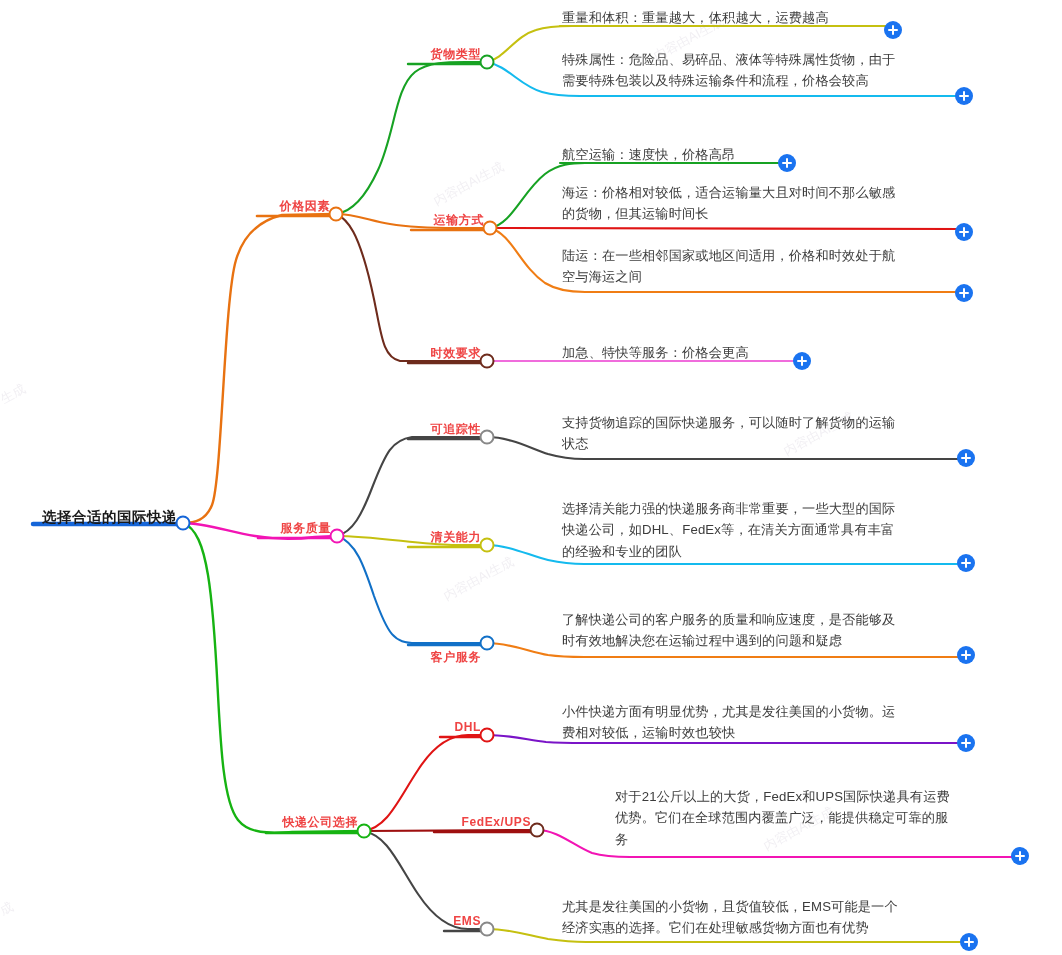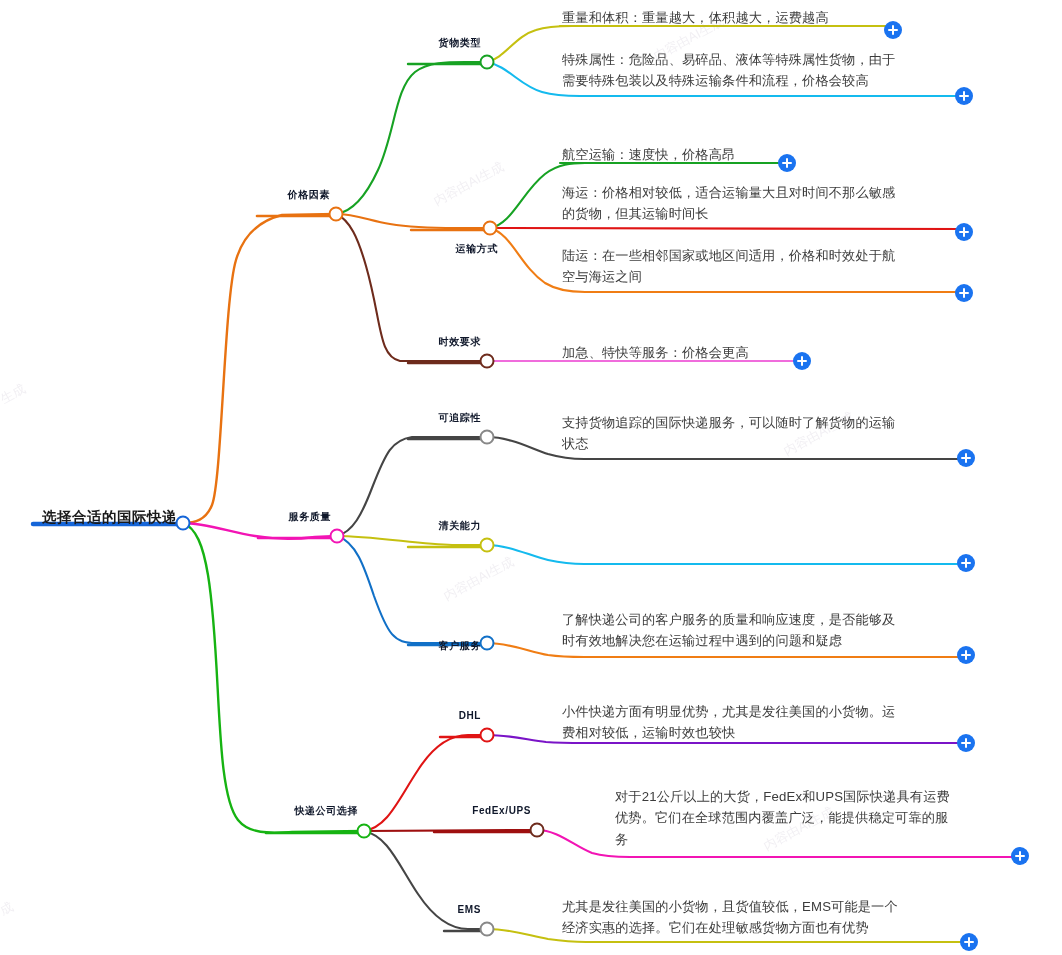--- a/index.html
+++ b/index.html
@@ -46,28 +46,28 @@
     font-weight: bold;
     color: #1a1a1a;
     letter-spacing: 0.5px;
     line-height: 1.1;
     white-space: nowrap;
     padding-bottom: 2px;
   }
   
   .branch-label {
     position: absolute;
-    font-size: 10px;
+    font-size: 12px;
     font-weight: bold;
-    color: #0f172a;
+    color: #ef4444;
     white-space: nowrap;
     letter-spacing: 0.6px;
     line-height: 1.1;
     transform: translate(-100%, -100%);
-    padding: 0 6px 16px 0;
+    padding: 0 6px 3px 0;
   }
   
   .leaf-text {
     position: absolute;
     font-size: 13.2px;
     color: #3c3c3c;
     line-height: 1.62;
     letter-spacing: 0.15px;
     white-space: pre-line;
   }
@@ -209,21 +209,21 @@
 
   <div class="branch-label" style="left:337px; top:538px;">服务质量</div>
   <div class="dot" style="left:337px; top:536px; border-color:#f214b4;"></div>
 
   <div class="branch-label" style="left:364px; top:833px;font-family:Liberation Mono, monospace;">快递公司选择</div>
   <div class="dot" style="left:364px; top:831px; border-color:#16b312;"></div>
 
   <div class="branch-label" style="left:487px; top:64px;">货物类型</div>
   <div class="dot" style="left:487px; top:62px; border-color:#17a223;"></div>
 
-  <div class="branch-label" style="left:504px; top:230px;margin-top:40px;">运输方式</div>
+  <div class="branch-label" style="left:490px; top:230px;">运输方式</div>
   <div class="dot" style="left:490px; top:228px; border-color:#e87211;"></div>
 
   <div class="branch-label" style="left:487px; top:363px;">时效要求</div>
   <div class="dot" style="left:487px; top:361px; border-color:#6e2b1c;"></div>
 
   <div class="branch-label" style="left:487px; top:439px;">可追踪性</div>
   <div class="dot" style="left:487px; top:437px; border-color:#888888;"></div>
 
   <div class="branch-label" style="left:487px; top:547px;">清关能力</div>
   <div class="dot" style="left:487px; top:545px; border-color:#c5c010;"></div>
@@ -247,20 +247,23 @@
   <div class="leaf-text" style="left:562px; top:182px; width:410px;">海运：价格相对较低，适合运输量大且对时间不那么敏感
 的货物，但其运输时间长</div>
   <div class="leaf-text" style="left:562px; top:144px; width:300px;">航空运输：速度快，价格高昂</div>
   <div class="leaf-text" style="left:562px; top:245px; width:410px;">陆运：在一些相邻国家或地区间适用，价格和时效处于航
 空与海运之间</div>
 
   <div class="leaf-text" style="left:562px; top:342px; width:320px;">加急、特快等服务：价格会更高</div>
 
   <div class="leaf-text" style="left:562px; top:412px; width:410px;">支持货物追踪的国际快递服务，可以随时了解货物的运输
 状态</div>
+  <div class="leaf-text" style="left:562px; top:498px; width:410px;">选择清关能力强的快递服务商非常重要，一些大型的国际
+快递公司，如DHL、FedEx等，在清关方面通常具有丰富
+的经验和专业的团队</div>
   <div class="leaf-text" style="left:562px; top:610px; width:410px;font-family:Liberation Mono, monospace;">了解快递公司的客户服务的质量和响应速度，是否能够及
 时有效地解决您在运输过程中遇到的问题和疑虑</div>
 
   <div class="leaf-text" style="left:562px; top:702px; width:410px;font-family:Liberation Mono, monospace;">小件快递方面有明显优势，尤其是发往美国的小货物。运
 费相对较低，运输时效也较快</div>
   <div class="leaf-text" style="left:615px; top:786px; width:410px;">对于21公斤以上的大货，FedEx和UPS国际快递具有运费
 优势。它们在全球范围内覆盖广泛，能提供稳定可靠的服
 务</div>
   <div class="leaf-text" style="left:562px; top:896px; width:410px;">尤其是发往美国的小货物，且货值较低，EMS可能是一个
 经济实惠的选择。它们在处理敏感货物方面也有优势</div>

